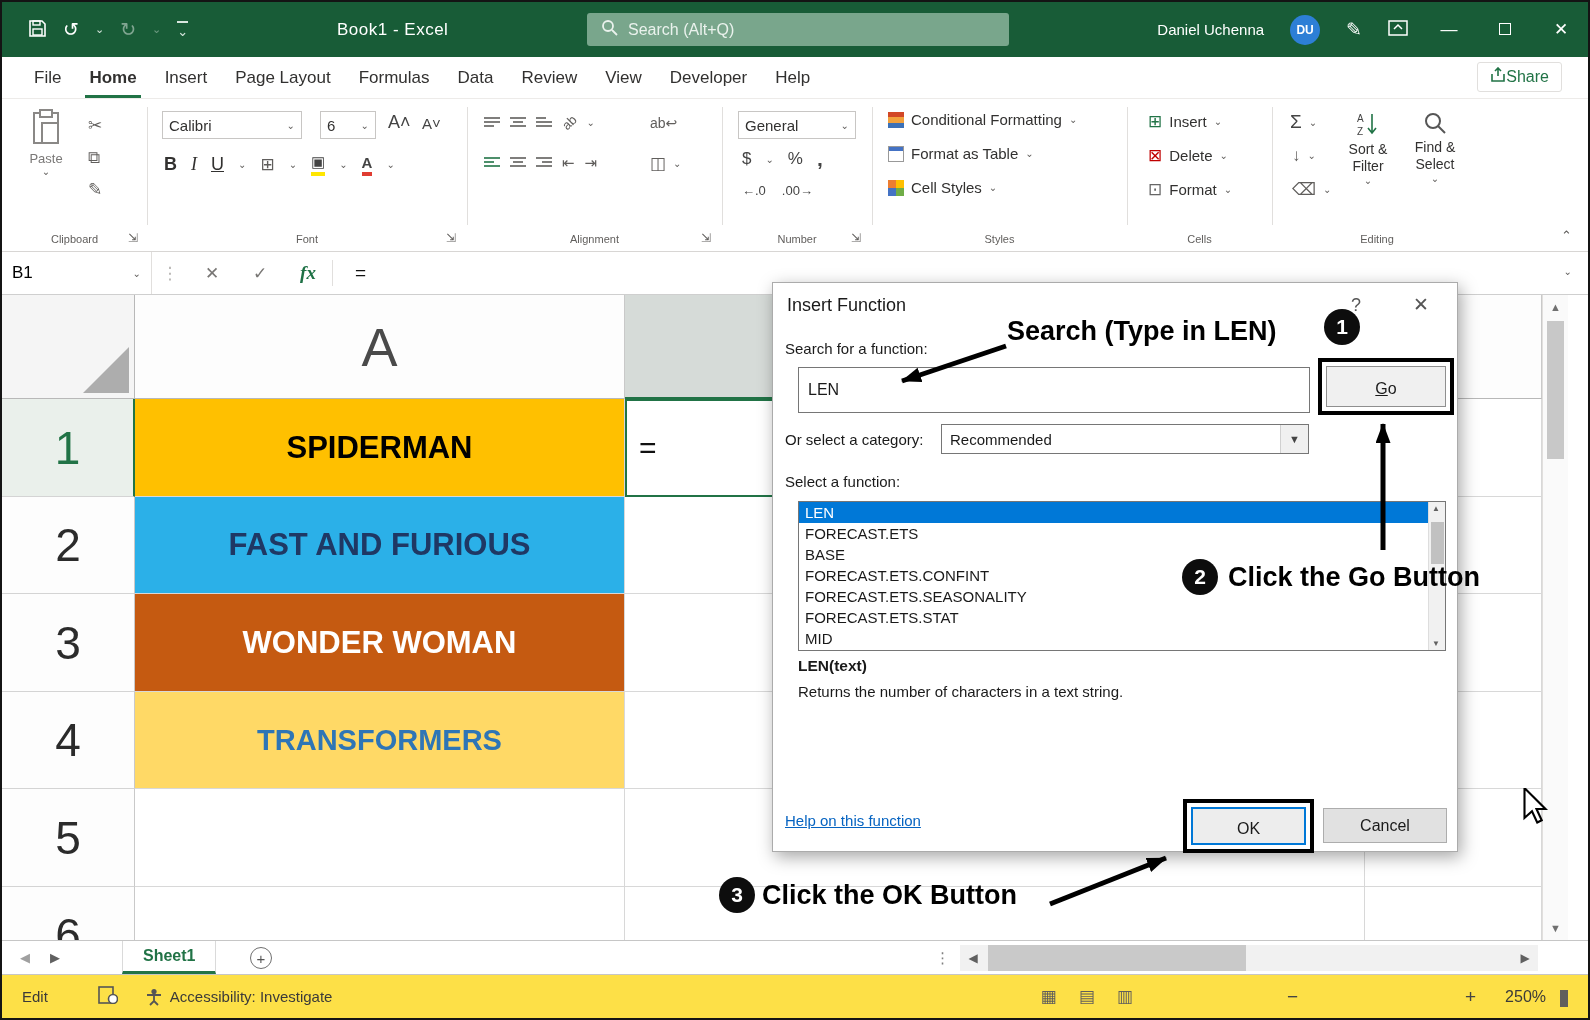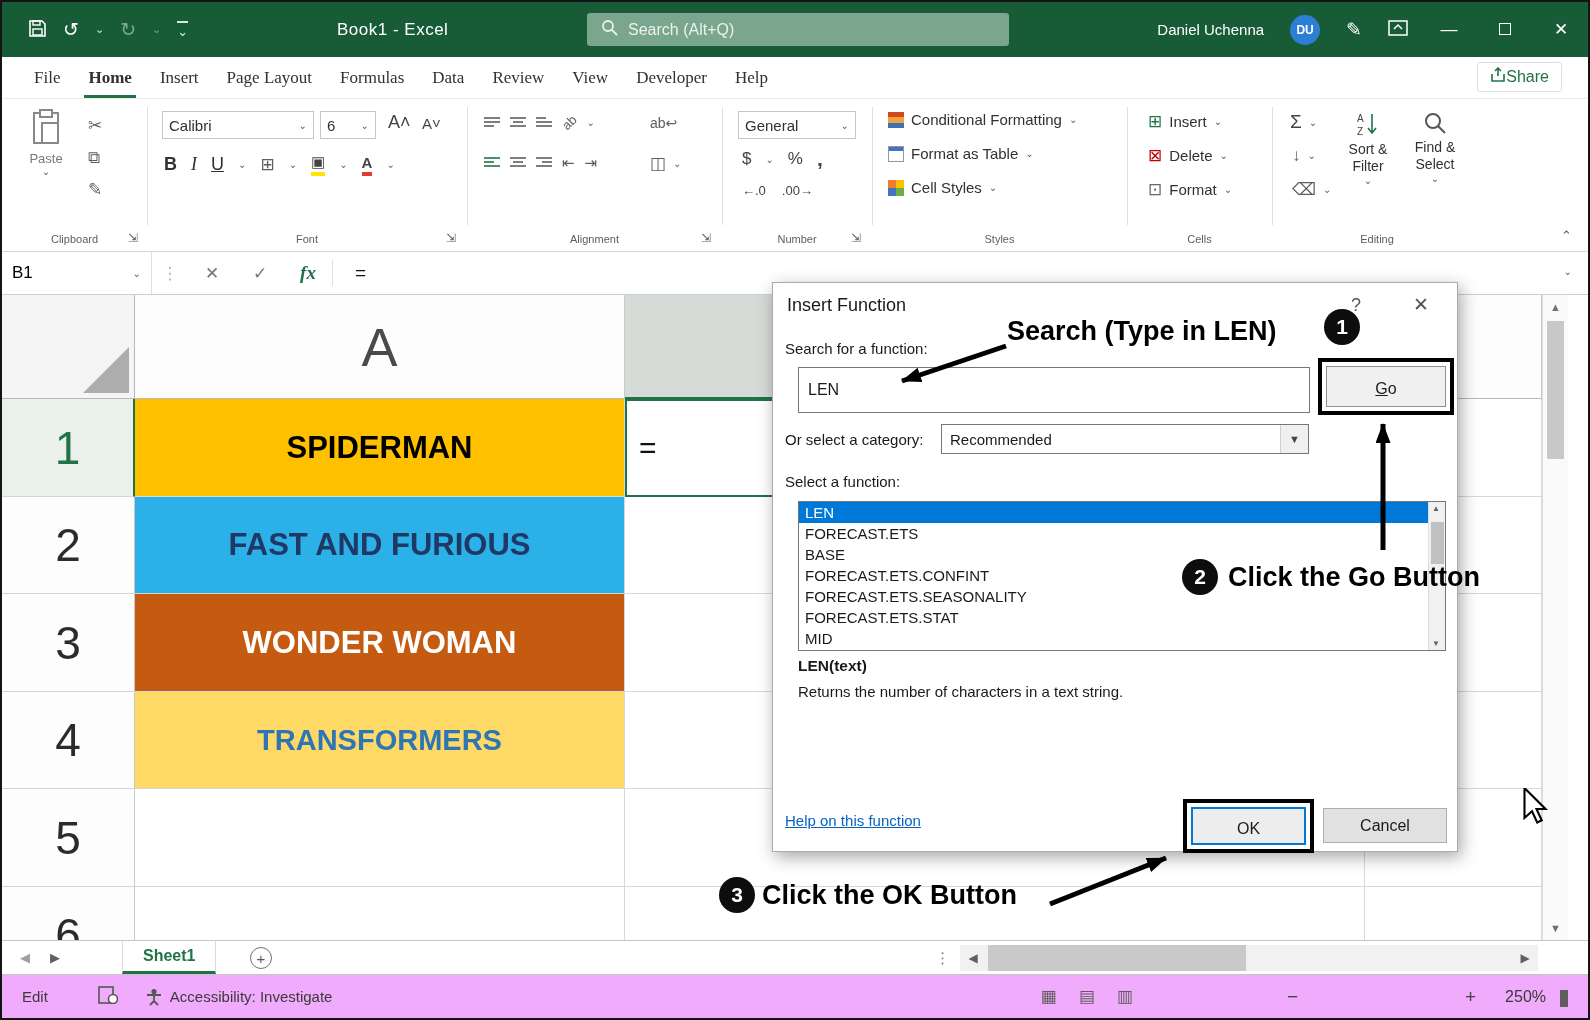--- a/index.html
+++ b/index.html
@@ -23,21 +23,21 @@
                color:#EAF2ED; font-size:16px; }
   .tb-right { position:absolute; right:12px; top:0; height:55px; display:flex; align-items:center; gap:26px; }
   .avatar { width:30px; height:30px; border-radius:50%; background:#2D7FD6; color:#fff; font-size:12px;
             font-weight:bold; display:flex; align-items:center; justify-content:center; }
   .winbtn { font-size:17px; color:#fff; width:30px; text-align:center; }
   .maxbox { width:12px; height:12px; border:1.5px solid #fff; display:inline-block; }
 
   
   .menubar { position:absolute; top:55px; left:0; right:0; height:42px; background:#fff;
              display:flex; align-items:stretch; padding-left:18px; border-bottom:1px solid #EDEBE9; }
-  .menu-tab { position:relative; display:flex; align-items:center; padding:0 14px; font-size:17px; color:#323130;font-family:Liberation Serif, serif; }
+  .menu-tab { position:relative; display:flex; align-items:center; padding:0 14px; font-size:17px; color:#323130; }
   .menu-tab.active { font-weight:bold; }
   .menu-tab.active::after { content:""; position:absolute; left:10px; right:10px; bottom:0; height:3px; background:#217346; }
   .share { position:absolute; right:26px; top:60px; display:flex; align-items:center; gap:0;
            color:#217346; font-size:16px; border:1px solid #E1DFDD; border-radius:3px; padding:4px 12px; }
 
   
   .ribbon { position:absolute; top:97px; left:0; right:0; height:153px; background:#fff;
             border-bottom:1px solid #D8D6D4; color:#323130; }
   .rsep { position:absolute; top:8px; bottom:26px; width:1px; background:#E1DFDD; }
   .rlabel { position:absolute; bottom:6px; font-size:11px; color:#605E5C; text-align:center; }
@@ -90,21 +90,21 @@
               color:#217346; font-weight:bold; border-left:1px solid #DADADA; border-right:1px solid #DADADA;
               border-bottom:3px solid #217346; background:#fff; }
   .addsheet { position:absolute; left:248px; top:6px; width:22px; height:22px; border:1px solid #707070;
               border-radius:50%; display:flex; align-items:center; justify-content:center; font-size:15px; color:#555; }
   .hscroll { position:absolute; left:958px; right:50px; top:4px; height:26px; background:#F1F1F1; }
   .hthumb { position:absolute; left:28px; width:258px; top:0; height:26px; background:#C9C9C9; }
   .harrow { position:absolute; top:0; width:26px; height:26px; display:flex; align-items:center;
             justify-content:center; color:#606060; font-size:12px; background:#F1F1F1; }
 
   
-  .statusbar { position:absolute; top:972px; left:0; right:0; bottom:0; background:#f0abfc;
+  .statusbar { position:absolute; top:972px; left:0; right:0; bottom:0; background:#fde047;
                border-top:1px solid #C6C6C6; display:flex; align-items:center; font-size:15px; color:#3B3A39; }
   .zoomtrack { position:relative; width:135px; height:3px; background:#A19F9D; }
   .zoomthumb { position:absolute; left:112px; top:-7px; width:8px; height:17px; background:#605E5C; }
 
   
   .dialog { position:absolute; left:770px; top:280px; width:686px; height:570px; background:#fff;
             border:1px solid #ABABAB; box-shadow:3px 5px 16px rgba(0,0,0,.35); z-index:20; font-size:15px; color:#1A1A1A; }
   .dlg-title { position:absolute; left:14px; top:12px; font-size:18px; }
   .dlg-input { position:absolute; left:25px; top:84px; width:512px; height:46px; border:1px solid #767676;
                display:flex; align-items:center; padding-left:9px; font-size:16px; }
@@ -216,21 +216,21 @@
       <div style="font-size:13px;margin-top:2px;">Paste</div>
       <div class="chev">⌄</div>
     </div>
     <span class="abs ric" style="left:86px;top:18px;">✂</span>
     <span class="abs ric" style="left:86px;top:50px;">⧉</span>
     <span class="abs ric" style="left:86px;top:82px;">✎</span>
     <div class="rlabel" style="left:0;width:145px;">Clipboard</div>
     <span class="launch" style="left:126px;">⇲</span>
     <div class="rsep" style="left:145px;"></div>
 
-    <div class="combo abs" style="left:160px;top:12px;width:152px;">
+    <div class="combo abs" style="left:160px;top:12px;width:140px;">
       <span>Calibri</span>
         <span class="chev">⌄</span>
     </div>
     <div class="combo abs" style="left:318px;top:12px;width:56px;">
       <span>6</span>
         <span class="chev">⌄</span>
     </div>
     <span class="abs" style="left:386px;top:13px;font-size:18px;color:#444;">A˄</span>
     <span class="abs" style="left:420px;top:16px;font-size:15px;color:#444;">A˅</span>
     <div class="abs rbtn-row" style="left:162px;top:54px;gap:14px;">

